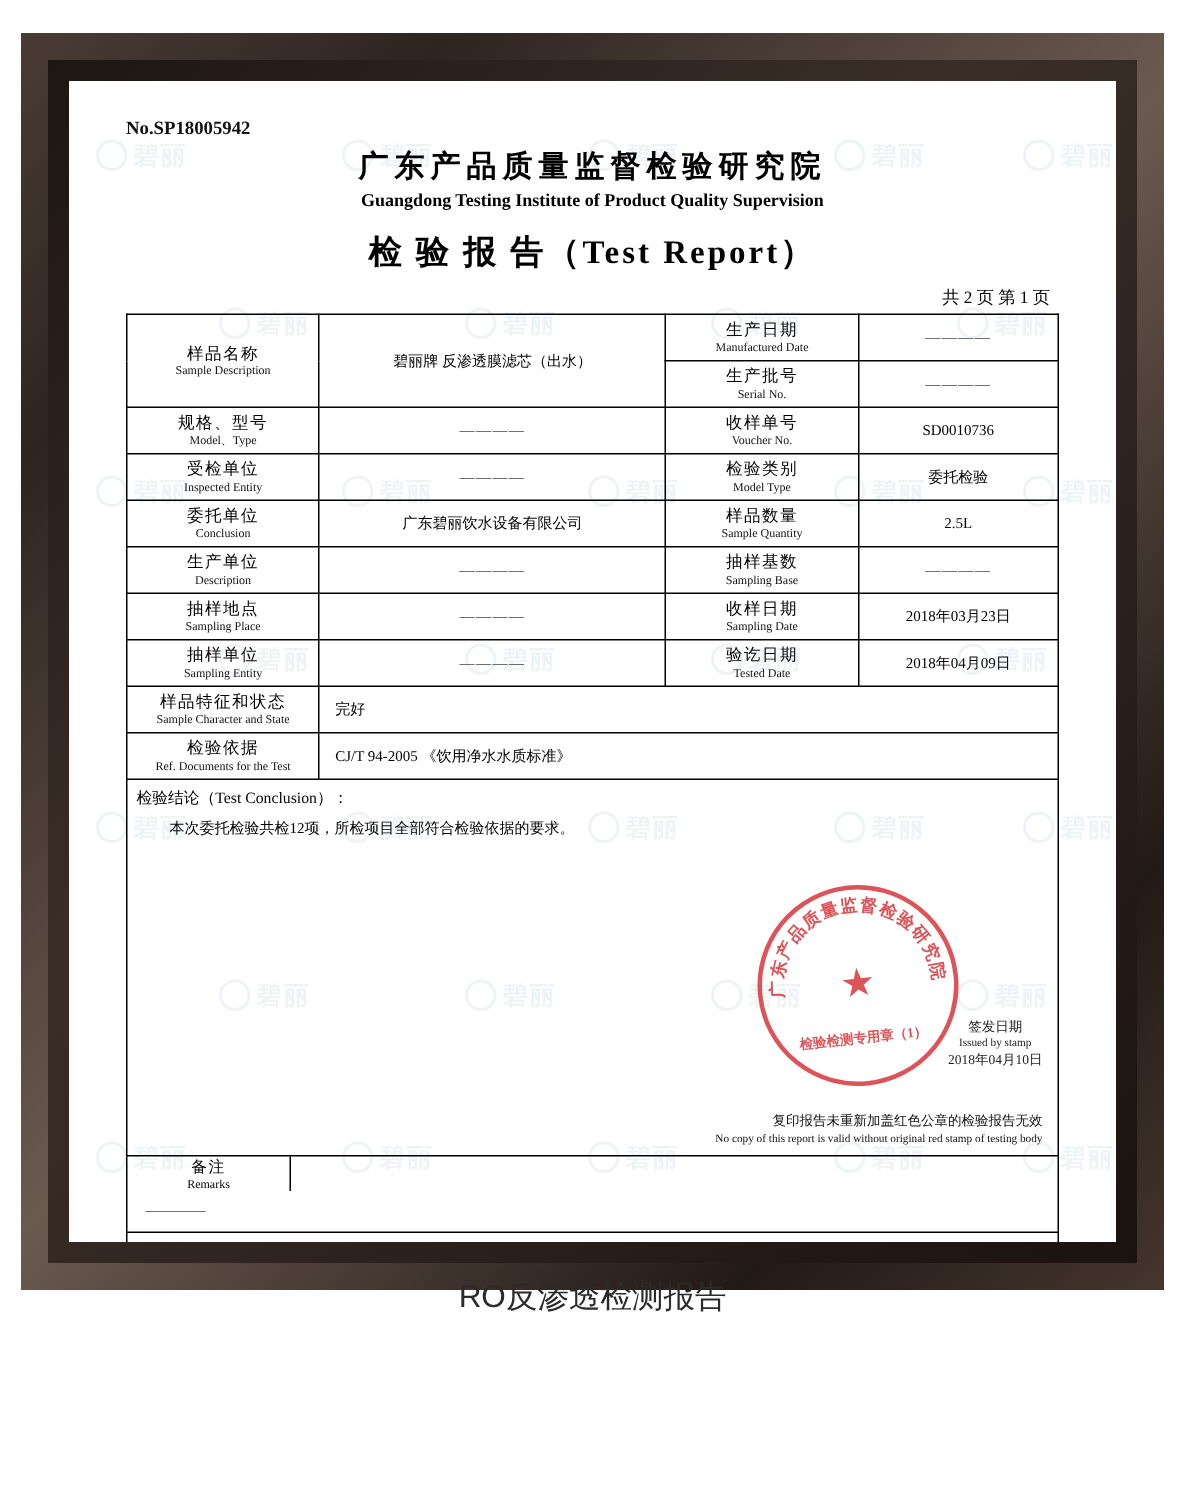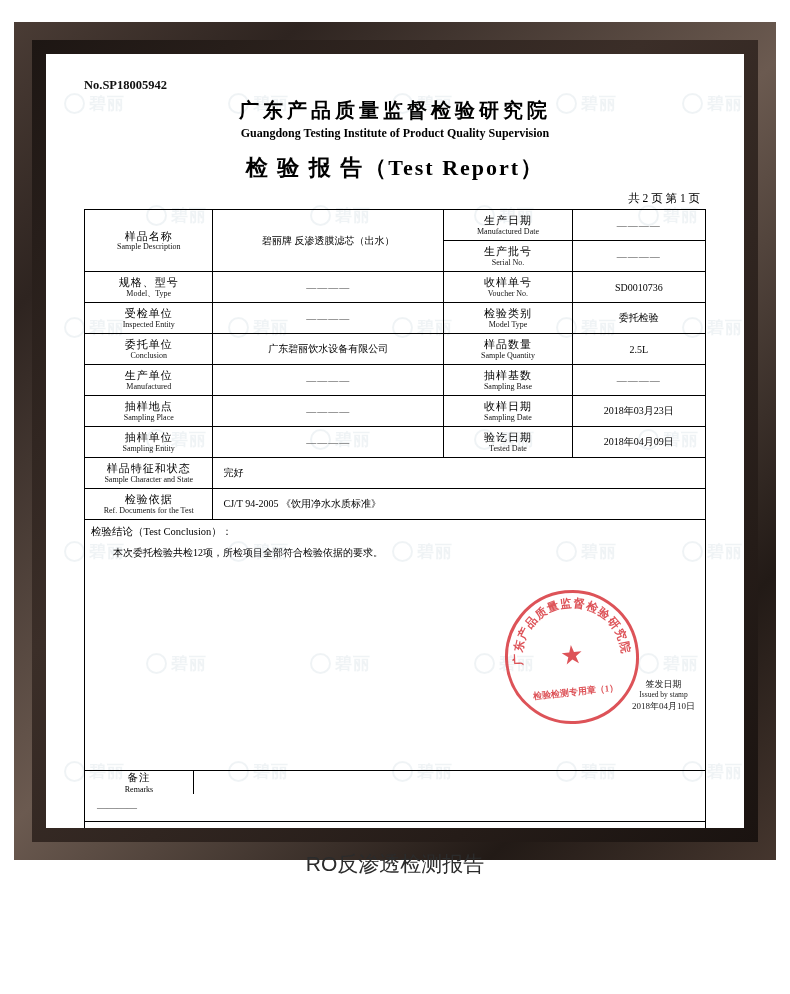--- a/index.html
+++ b/index.html
@@ -556,21 +556,21 @@
           <td class="lbl">
             <span class="cn">样品数量</span>
             <span class="en">Sample Quantity</span>
           </td>
           <td class="val">2.5L</td>
         </tr>
 
         <tr>
           <td class="lbl">
             <span class="cn">生产单位</span>
-            <span class="en">Manufactured</span>
+            <span class="en">Description</span>
           </td>
           <td class="val dash">————</td>
           <td class="lbl">
             <span class="cn">抽样基数</span>
             <span class="en">Sampling Base</span>
           </td>
           <td class="val dash">————</td>
         </tr>
 
         <tr>
@@ -631,20 +631,24 @@
         <div id="stamp-star">★</div>
         <div id="stamp-bottom">检验检测专用章（1）</div>
       </div>
 
       <div id="issued-note">
         <div>签发日期</div>
         <div class="en">Issued by stamp</div>
         <div>2018年04月10日</div>
       </div>
 
+      <div id="validity-note">
+        <div>复印报告未重新加盖红色公章的检验报告无效</div>
+        <div class="en">No copy of this report is valid without original red stamp of testing body</div>
+      </div>
     </div>
 
     <div id="remarks-row">
       <div id="remarks-label">
         <span class="cn">备注</span>
         <span class="en">Remarks</span>
       </div>
       <div id="remarks-value">————</div>
     </div>
 

